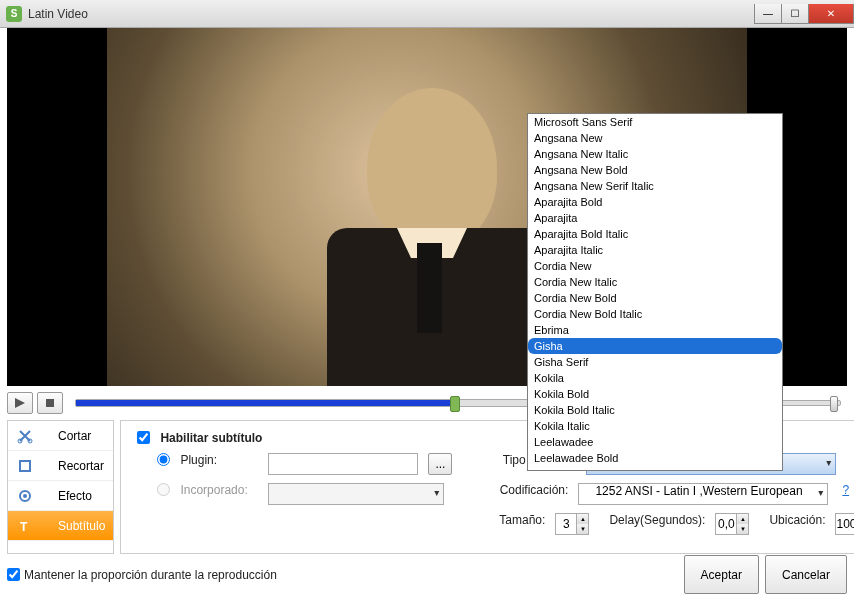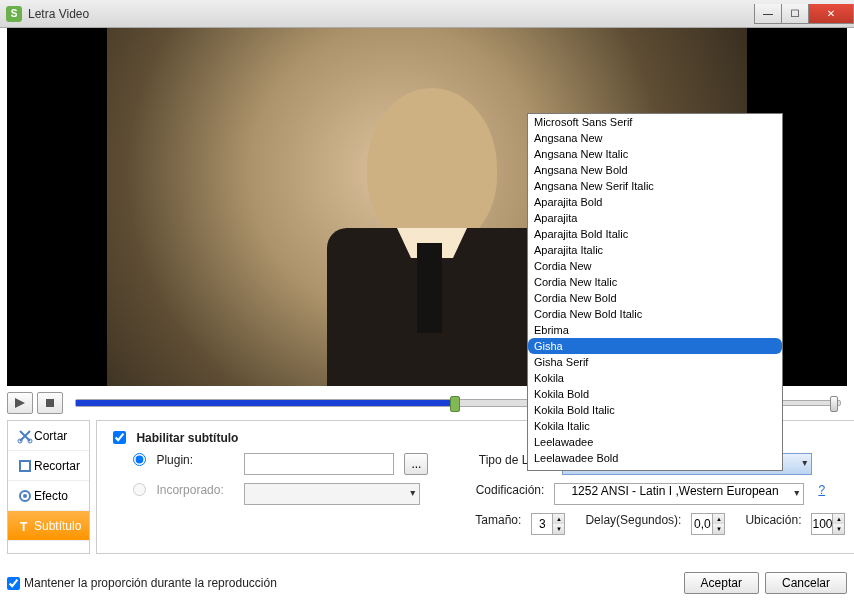--- a/index.html
+++ b/index.html
@@ -23,21 +23,21 @@
 .controls { margin: 4px 7px; height: 26px; display: flex; align-items: center; gap: 4px; }
 .ctrlbtn { width: 26px; height: 22px; background: linear-gradient(#fdfdfd,#e6e6e6); border: 1px solid #999; border-radius: 2px; display: flex; align-items: center; justify-content: center; }
 .track { flex: 1; height: 8px; background: #e0e0e0; border: 1px solid #aaa; border-radius: 2px; position: relative; margin: 0 8px; }
 .track .fill { position: absolute; left: 0; top: 0; bottom: 0; width: 54%; background: #1a3fd6; }
 .track .thumb { position: absolute; left: 54%; top: -4px; width: 10px; height: 16px; background: #7fb854; border: 1px solid #5a8a3a; border-radius: 2px; }
 .voltrack { width: 60px; height: 6px; background: #e0e0e0; border: 1px solid #aaa; border-radius: 2px; position: relative; margin-right: 6px; }
 .voltrack .vthumb { position: absolute; right: 2px; top: -5px; width: 8px; height: 16px; background: linear-gradient(#fdfdfd,#ccc); border: 1px solid #888; border-radius: 2px; }
 
 .lower { margin: 4px 7px; display: flex; gap: 6px; height: 134px; }
 .tabs { width: 116px; background: #fff; border: 1px solid #ccc; }
-.tab { height: 30px; display: flex; align-items: center; gap: 0; padding: 0 8px; cursor: pointer; border-bottom: 1px solid #eee; text-align: right; }
+.tab { height: 30px; display: flex; align-items: center; gap: 24px; padding: 0 8px; cursor: pointer; border-bottom: 1px solid #eee; text-align: right; }
 .tab.active { background: linear-gradient(#ffb347,#ff9500); color: #fff; }
 .tab-icon { width: 18px; height: 18px; display: flex; align-items: center; justify-content: center; }
 .panel { flex: 1; border: 1px solid #ccc; padding: 10px 16px; position: relative; }
 .row { display: flex; align-items: flex-start; gap: 10px; margin-bottom: 8px; }
 .check { width: 13px; height: 13px; }
 .radio { width: 13px; height: 13px; }
 .lbl { color: #222; }
 .lbl.dis { color: #999; }
 .textin { height: 22px; border: 1px solid #aaa; padding: 0 4px; background: #fff; }
 .btn-sm { height: 22px; border: 1px solid #999; background: linear-gradient(#fdfdfd,#e6e6e6); padding: 0 6px; border-radius: 2px; }
@@ -51,31 +51,31 @@
 
 .fontlist { position: absolute; left: 527px; top: 113px; width: 256px; height: 358px; background: #fff; border: 1px solid #7a7a7a; z-index: 100; overflow: hidden; }
 .fontlist .items { height: 100%; overflow-y: auto; }
 .fontitem { padding: 1px 6px; font-size: 11px; line-height: 14px; cursor: pointer; white-space: nowrap; }
 .fontitem.sel { background: #1e6fd6; color: #fff; border-radius: 6px; }
 .fontlist::-webkit-scrollbar { width: 16px; }
 .fontlist::-webkit-scrollbar-track { background: #f0f0f0; border-left: 1px solid #ccc; }
 .fontlist::-webkit-scrollbar-thumb { background: linear-gradient(#dcdcdc,#c4c4c4); border: 1px solid #999; }
 
 .footer { position: absolute; bottom: 6px; left: 7px; right: 7px; display: flex; align-items: center; }
-.footbtn { height: 22px; padding: 0 16px; border: 1px solid #888; background: linear-gradient(#fdfdfd,#e6e6e6); border-radius: 2px; margin-left: 6px; }
+.footbtn { height: 39px; padding: 0 16px; border: 1px solid #888; background: linear-gradient(#fdfdfd,#e6e6e6); border-radius: 2px; margin-left: 6px; }
 .help { color: #1a6fd6; text-decoration: underline; cursor: pointer; margin-left: 4px; }
 
 svg { display: block; }
 </style>
 </head>
 <body>
 
 <div class="titlebar">
   <div class="icon">S</div>
-  <div class="title">Letra Video</div>
+  <div class="title">Latin Video</div>
   <div class="winbtns">
     <div class="winbtn min">—</div>
     <div class="winbtn max">☐</div>
     <div class="winbtn close">✕</div>
   </div>
 </div>
 
 <div class="black">
   <div class="video">
     <div class="collar"></div>

